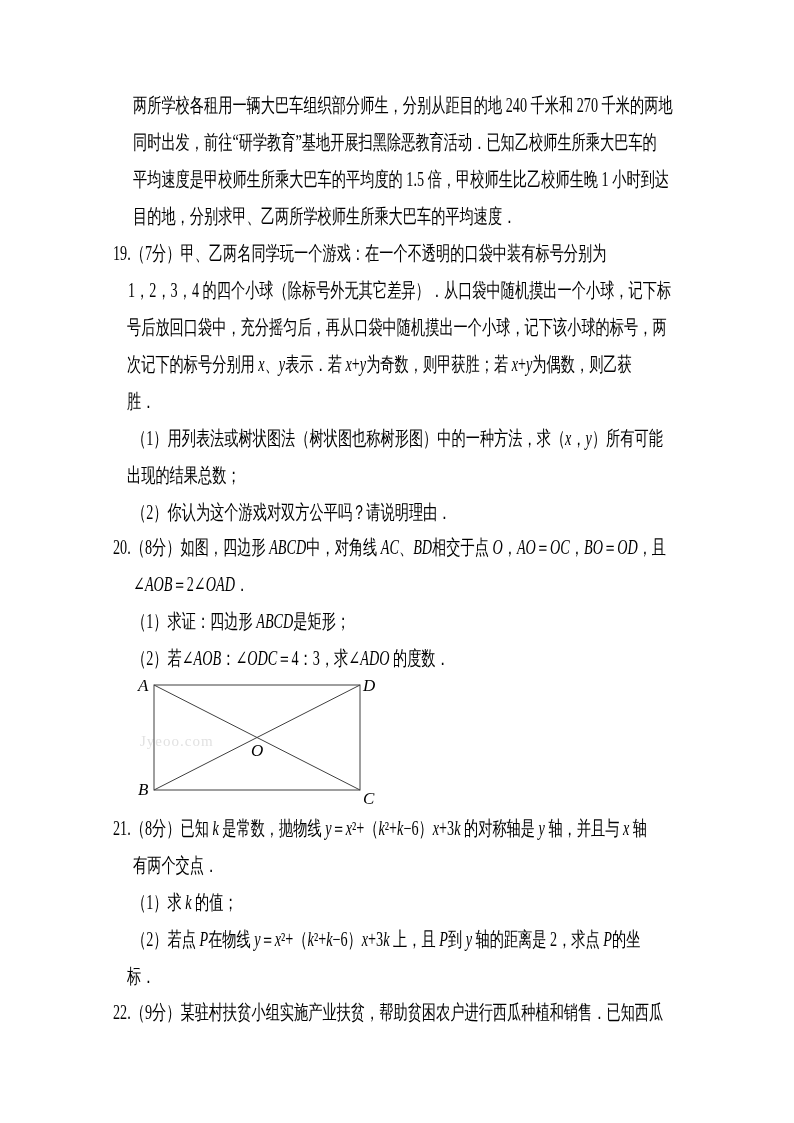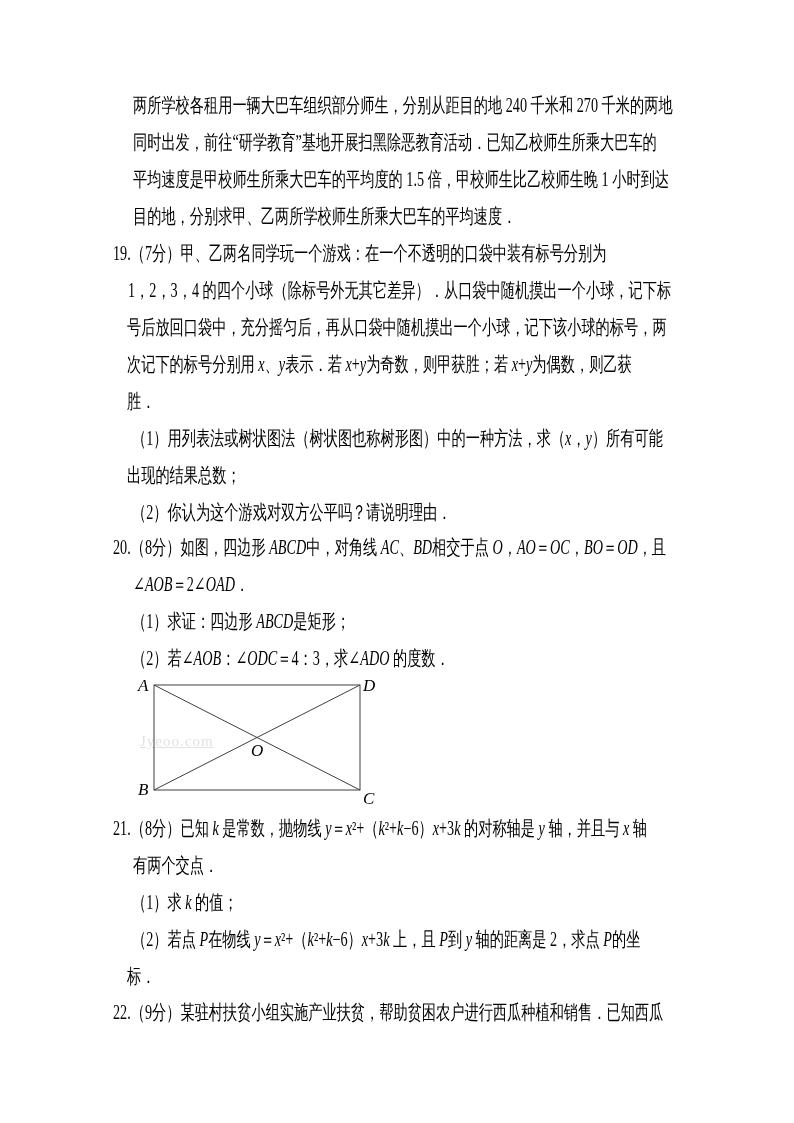--- a/index.html
+++ b/index.html
@@ -32,21 +32,20 @@
     font-size:17px;
     fill:#000000;
   }
   .watermark{
     position:absolute;
     left:140px;top:733px;
     font-size:15px;
     color:#e2e2e2;
     letter-spacing:1px;
     z-index:0;
-    text-decoration:underline;
   }
 </style>
 </head>
 <body>
 
 <div class="page">
 
   <div class="ln" style="left:133px;top:93px">两所学校各租用一辆大巴车组织部分师生，分别从距目的地 240 千米和 270 千米的两地</div>
   <div class="ln" style="left:133px;top:130px">同时出发，前往“研学教育”基地开展扫黑除恶教育活动．已知乙校师生所乘大巴车的</div>
   <div class="ln" style="left:133px;top:167px">平均速度是甲校师生所乘大巴车的平均度的 1.5 倍，甲校师生比乙校师生晚 1 小时到达</div>

